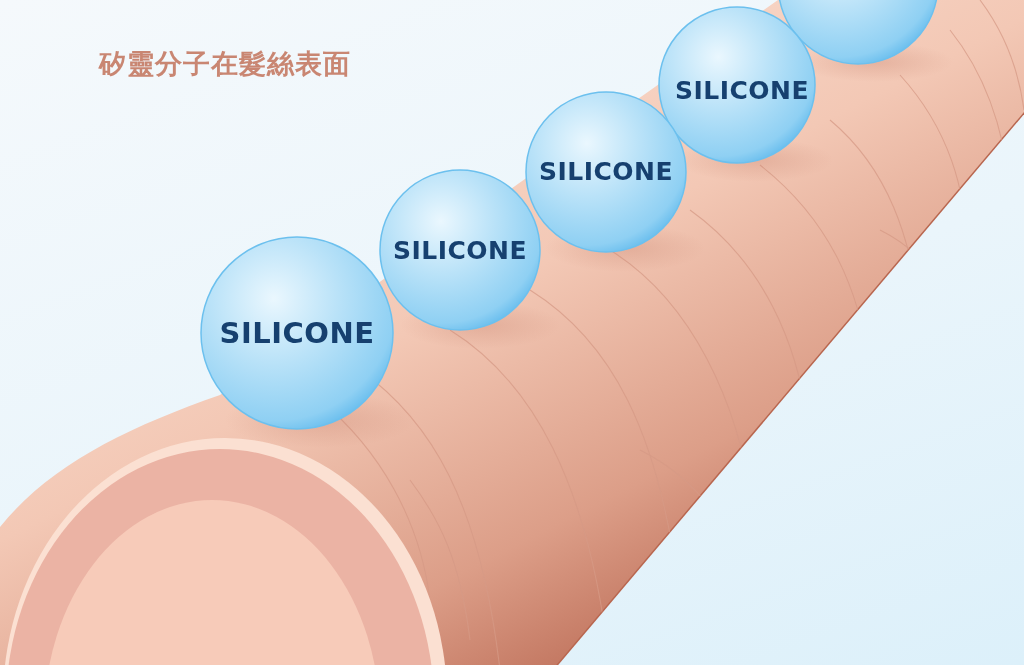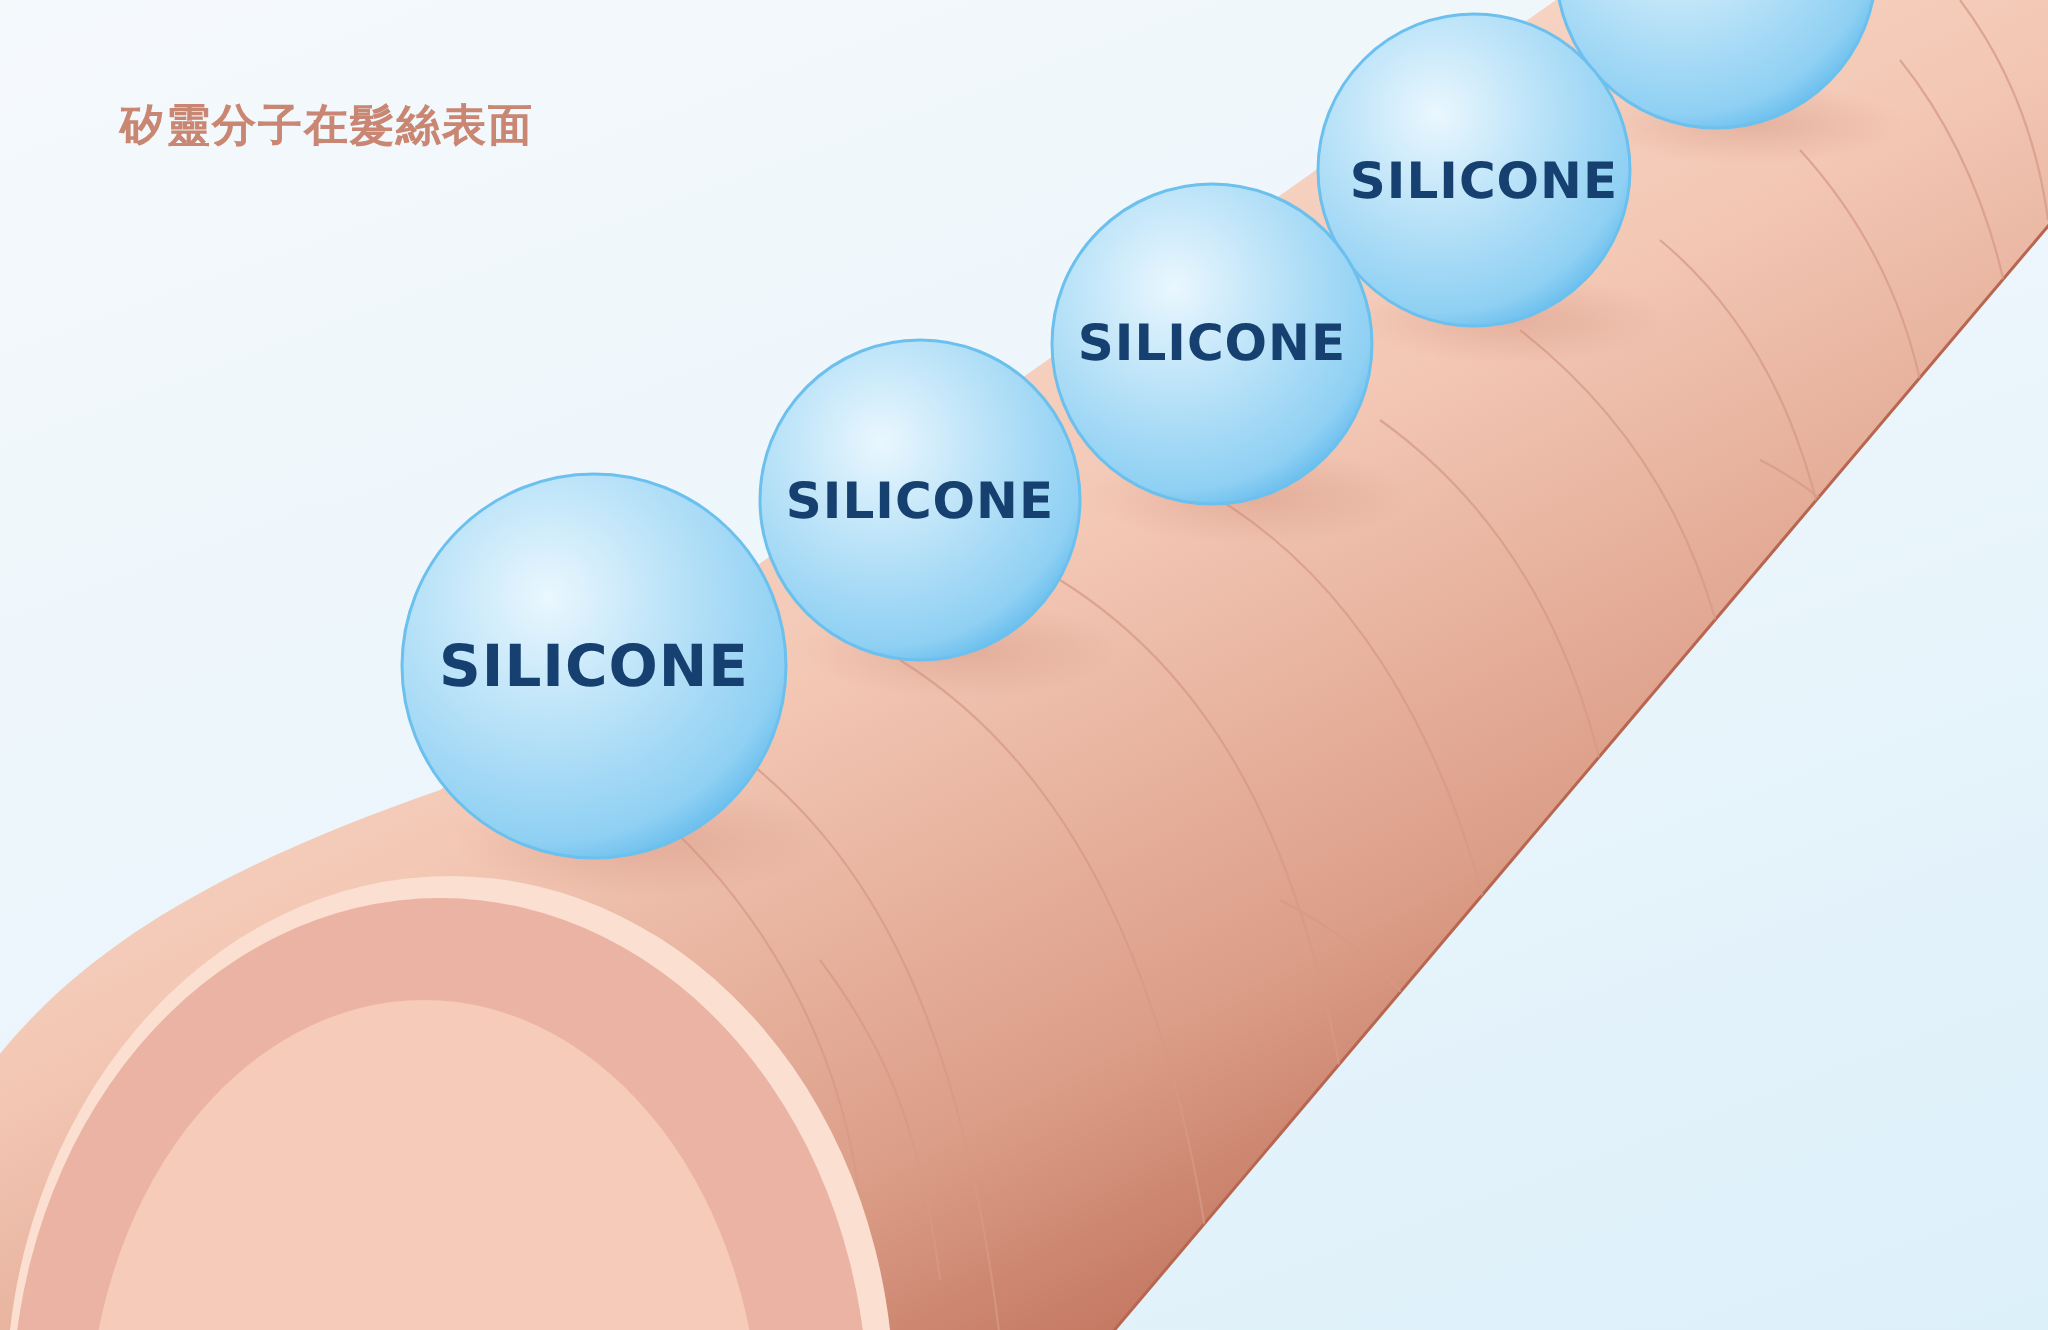--- a/index.html
+++ b/index.html
@@ -4,22 +4,22 @@
 <style>
   html, body { margin: 0; padding: 0; }
   body {
     width: 1024px; height: 665px; overflow: hidden; position: relative;
     background: linear-gradient(160deg, #f5f9fc 0%, #eaf5fb 55%, #dcf0fa 100%);
     font-family: "DejaVu Sans", "Liberation Sans", sans-serif;
   }
   .stage { position: absolute; left: 0; top: 0; width: 1024px; height: 665px; }
   .title {
     position: absolute; left: 60px; top: 42px; width: 330px;
-    text-align: left; color: #c98672; font-weight: bold;
-    font-size: 22px; line-height: 44px; letter-spacing: 1px;
+    text-align: center; color: #c98672; font-weight: bold;
+    font-size: 27px; line-height: 44px; letter-spacing: 1px;
     font-family: "DejaVu Sans", sans-serif;
   }
   .title span { display: block; }
   .bubble-label {
     font-family: "DejaVu Sans", "Liberation Sans", sans-serif;
     font-weight: bold; fill: #16406f; letter-spacing: 0.5px;
   }
 </style>
 </head>
 <body>

